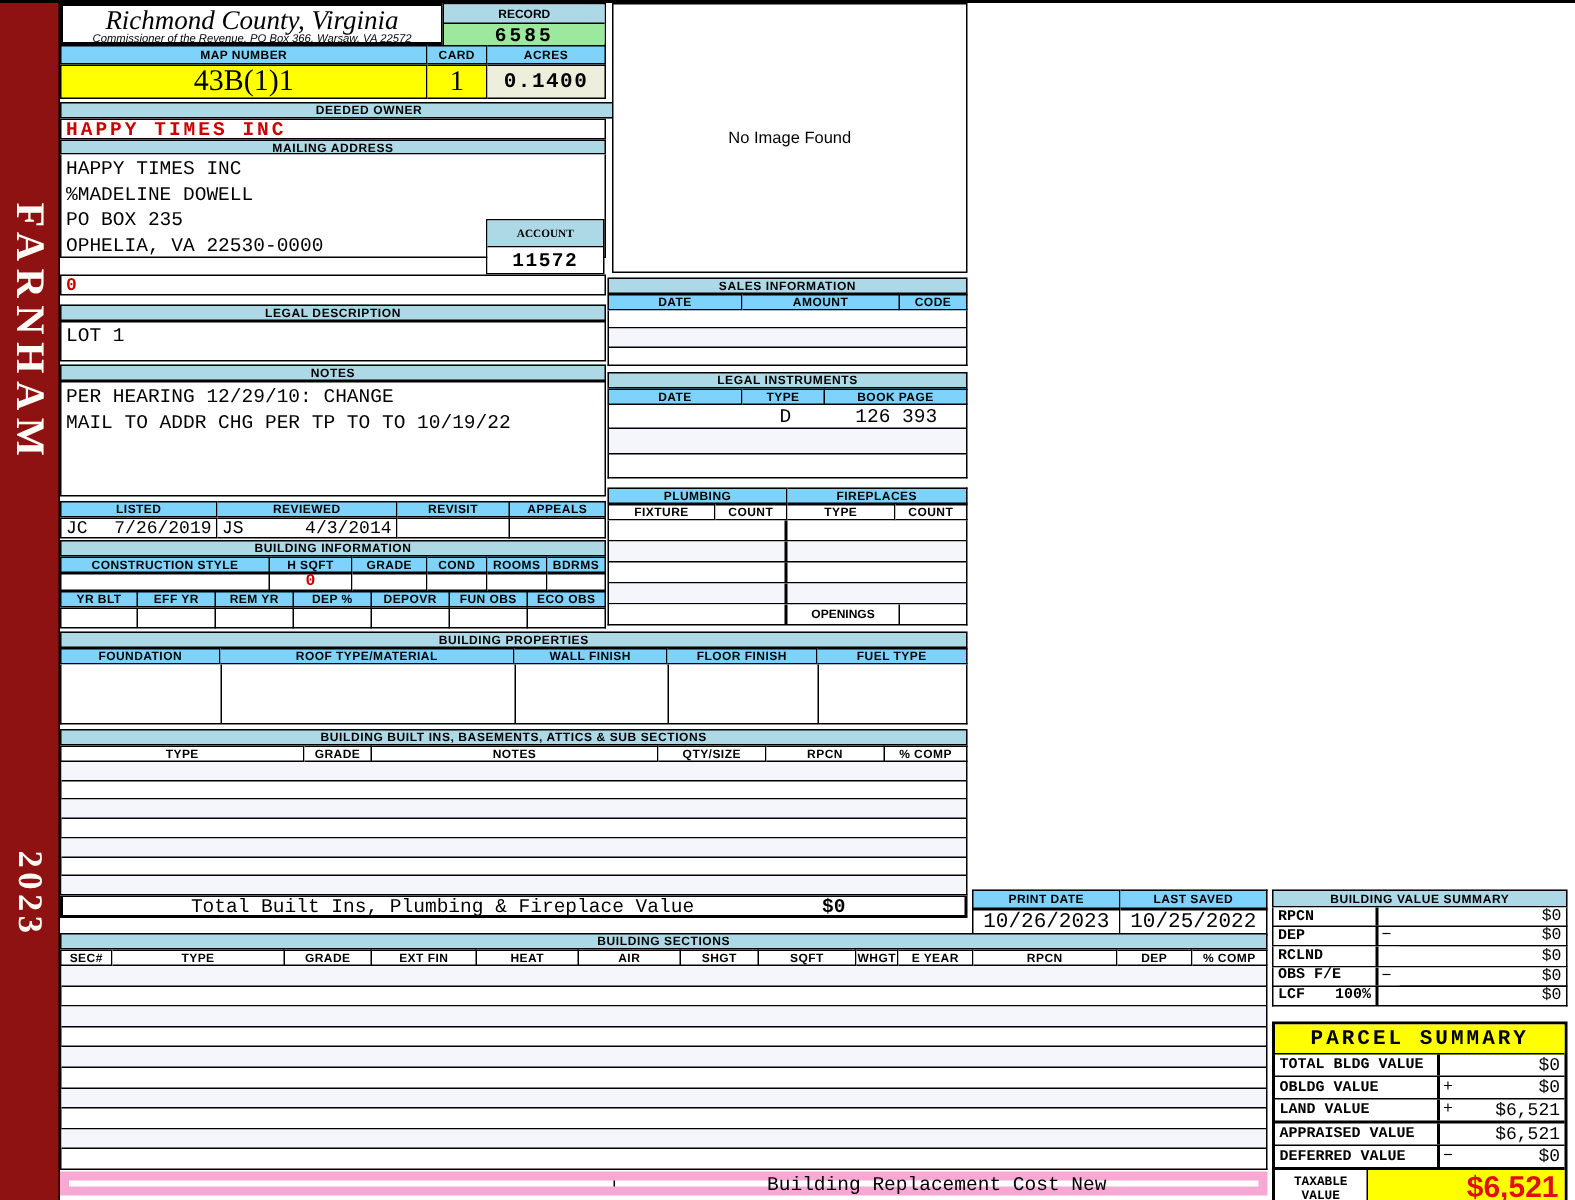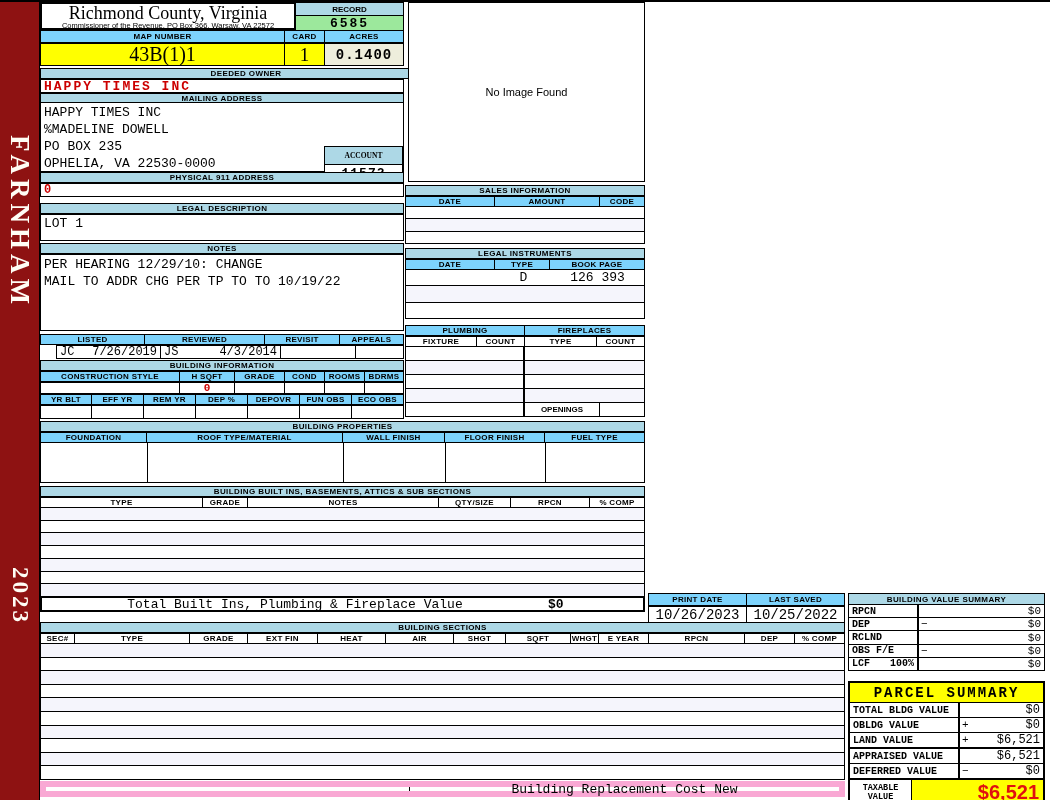--- a/index.html
+++ b/index.html
@@ -26,21 +26,21 @@
   .vc{background:#fff;border:1px solid #000;border-left-width:0;display:flex;align-items:center;justify-content:center;}
   .vc:first-child{border-left-width:1px;}
   .mono{font-family:"Liberation Mono","DejaVu Sans Mono",monospace;}
   .serif{font-family:"Liberation Serif",serif;}
   .red{color:#CC0000;}
   .er{border-bottom:1px solid #000;}
   .er:nth-child(odd){background:#F5F5FC;}
 
   
   .titlebox{left:40px;top:2px;width:255px;height:28px;border:2px solid #000;border-right:1px solid #000;
-            background:#fff;text-align:center;padding-top:1px;}
+            background:#fff;text-align:center;padding-top:1px;font-style:italic;}
   .titlebox .county{font-family:"Liberation Serif",serif;font-size:18px;line-height:17px;}
   .titlebox .commish{font-size:7.5px;line-height:8px;}
   .recordbox{left:295px;top:2px;width:109px;height:28px;border:1px solid #000;display:flex;flex-direction:column;}
   .recordbox .rh{flex:0 0 13px;background:#ADD8E6;border-bottom:1px solid #000;display:flex;align-items:center;
                  justify-content:center;font-size:8px;font-weight:bold;}
   .recordbox .rv{flex:1;background:#9CE89C;display:flex;align-items:center;justify-content:center;
                  font-size:13px;font-weight:bold;letter-spacing:2px;}
 
   
   .maphdr{left:40px;top:30px;width:364px;height:13px;}
@@ -177,40 +177,39 @@
     <div>HAPPY TIMES INC</div>
     <div>%MADELINE DOWELL</div>
     <div>PO BOX 235</div>
     <div>OPHELIA, VA 22530-0000</div>
     <div class="acctbox">
       <div class="rh" style="font-family:Liberation Serif, serif;">ACCOUNT</div>
       <div class="rv mono">11572</div>
     </div>
   </div>
 
-  <div class="abs band p911band">PHYSICAL 911 ADDRESS</div>
   <div class="abs p911val mono red">0</div>
 
   <div class="abs band legband">LEGAL DESCRIPTION</div>
   <div class="abs legval mono">LOT 1</div>
 
   <div class="abs band notesband">NOTES</div>
   <div class="abs notesarea mono">
     <div>PER HEARING 12/29/10: CHANGE</div>
     <div>MAIL TO ADDR CHG PER TP TO TO 10/19/22</div>
   </div>
 
   <div class="abs reviewhdr row">
     <div class="hc" style="flex:0 0 105px;">LISTED</div>
     <div class="hc" style="flex:0 0 120px;">REVIEWED</div>
     <div class="hc" style="flex:0 0 75px;">REVISIT</div>
     <div class="hc" style="flex:1;">APPEALS</div>
   </div>
   <div class="abs reviewval row mono">
-    <div class="vc" style="flex:0 0 105px;margin-left:16px;">
+    <div class="vc" style="flex:0 0 105px;">
       <span>JC</span>
       <span>7/26/2019</span>
     </div>
     <div class="vc" style="flex:0 0 120px;">
       <span>JS</span>
       <span>4/3/2014</span>
     </div>
     <div class="vc" style="flex:0 0 75px;"></div>
     <div class="vc" style="flex:1;"></div>
   </div>

